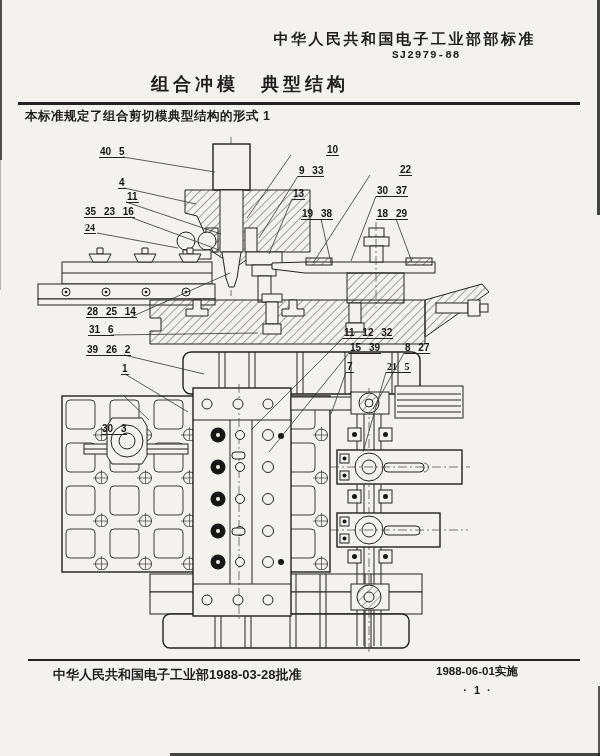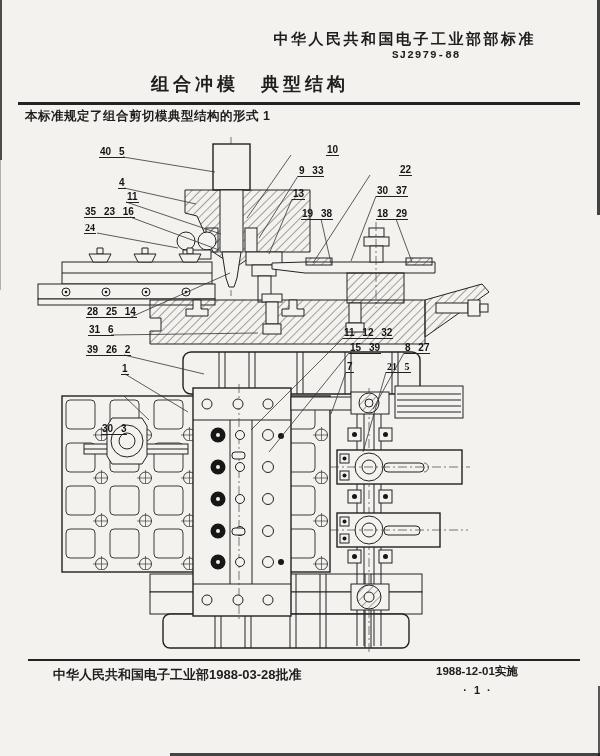--- a/index.html
+++ b/index.html
@@ -310,21 +310,21 @@
       <span class="callout" style="left: 402px; top: 342px;">8 27</span>
       <span class="callout" style="left: 84px; top: 344px;">39 26 2</span>
       <span class="callout" style="left: 344px; top: 361px;">7</span>
       <span class="callout" style="left: 384px; top: 361px; font-family: Liberation Serif, serif;">21 5</span>
       <span class="callout" style="left: 119px; top: 363px;">1</span>
       <span class="callout" style="left: 99px; top: 385px; margin-top: 38px;">30 3</span>
     </div>
 
   <div class="abs rule" id="rule-bottom"></div>
   <div class="abs" id="footer-approval">中华人民共和国电子工业部1988-03-28批准</div>
-  <div class="abs" id="footer-impl">1988-12-01实施</div>
+  <div class="abs" id="footer-impl">1988-06-01实施</div>
   <div class="abs" id="page-num">· 1 ·</div>
 
   <div class="artifact" style="left:0;top:0;width:2px;height:160px;opacity:.75;"></div>
   <div class="artifact" style="left:0;top:160px;width:1px;height:130px;opacity:.3;"></div>
   <div class="artifact" style="right:0;top:0;width:3px;height:215px;opacity:.8;"></div>
   <div class="artifact" style="left:170px;bottom:0;width:430px;height:3px;opacity:.8;"></div>
   <div class="artifact" style="right:0;bottom:0;width:2px;height:70px;opacity:.7;"></div>
 </div>
 
 </body></html>

